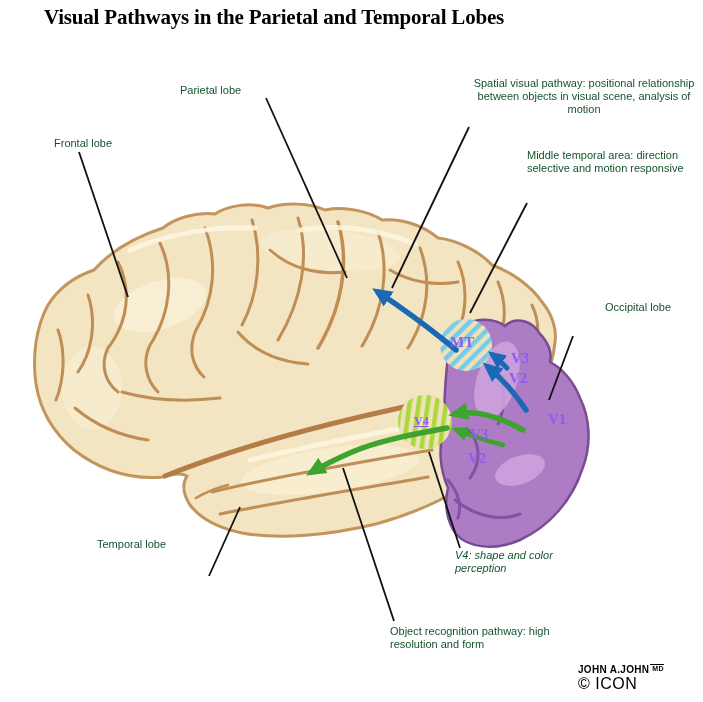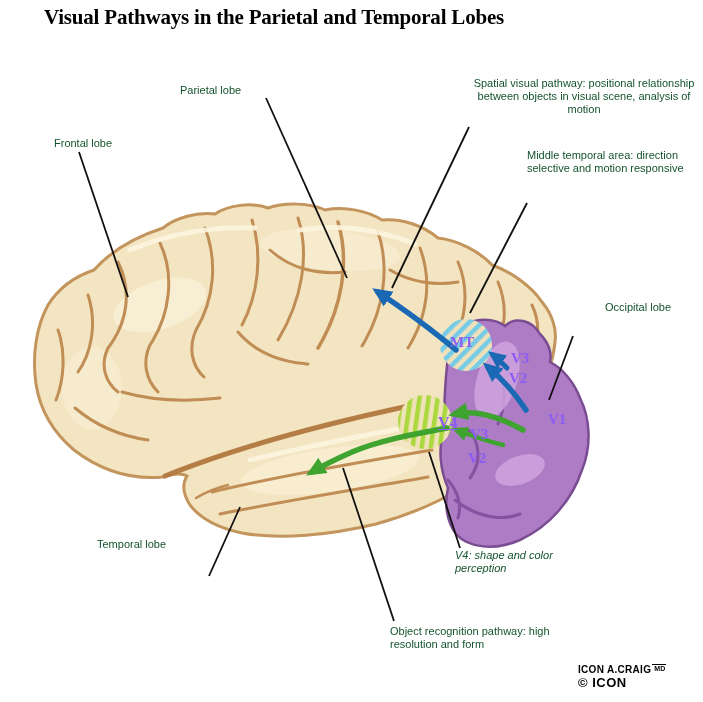--- a/index.html
+++ b/index.html
@@ -8,21 +8,21 @@
   .title{position:absolute;left:44px;top:5px;margin:0;
          font-family:"Liberation Serif",serif;font-weight:bold;font-size:21px;
          letter-spacing:-0.2px;color:#000;white-space:nowrap;text-align:right;}
   svg.art{position:absolute;left:0;top:0;}
   .lbl{position:absolute;font-size:11px;line-height:1.2;color:#14532d;}
   .reg{position:absolute;font-family:"Liberation Serif",serif;font-weight:bold;
        font-size:15px;color:#8b5cf6;white-space:nowrap;}
   .sig{position:absolute;left:578px;top:665px;color:#000;text-align:left;line-height:1.05;}
   .sig .artist{font-weight:bold;font-size:10px;letter-spacing:0.3px;white-space:nowrap;}
   .sig .md{font-size:7px;vertical-align:2px;border-top:1.5px solid #000;padding-left:2px;margin-left:1px;}
-  .sig .logo{font-weight:bold;font-size:13px;letter-spacing:0.5px;}
+  .sig .logo{font-weight:normal;font-size:16px;letter-spacing:0.5px;}
 </style>
 </head>
 <body>
 
 <div class="canvas">
 
   <h1 class="title">Visual Pathways in the Parietal and Temporal Lobes</h1>
 
   <svg class="art" width="703" height="702" viewBox="0 0 703 702">
     <defs>
@@ -164,20 +164,20 @@
   <div class="lbl" style="left:527px;top:149px;width:168px;">Middle temporal area: direction selective and motion responsive</div>
   <div class="lbl" style="left:455px;top:549px;width:152px;font-style:italic;">V4: shape and color perception</div>
   <div class="lbl" style="left:390px;top:625px;width:205px;">Object recognition pathway: high resolution and form</div>
 
   <div class="reg" style="left:450px;top:334px;">MT</div>
   <div class="reg" style="left:511px;top:350px;">V3</div>
   <div class="reg" style="left:509px;top:370px;">V2</div>
   <div class="reg" style="left:548px;top:411px;">V1</div>
   <div class="reg" style="left:470px;top:426px;">V3</div>
   <div class="reg" style="left:468px;top:450px;">V2</div>
-  <div class="reg" style="left:438px;top:414px;font-size:16px;text-decoration:underline;">V4</div>
+  <div class="reg" style="left:414px;top:414px;font-size:12px;text-decoration:underline;">V4</div>
 
   <div class="sig">
-    <div class="artist"><span>ICON A.CRAIG</span><span class="md">MD</span></div>
+    <div class="artist"><span>JOHN A.JOHN</span><span class="md">MD</span></div>
     <div class="logo">© ICON</div>
   </div>
 
 </div>
 
 </body></html>

